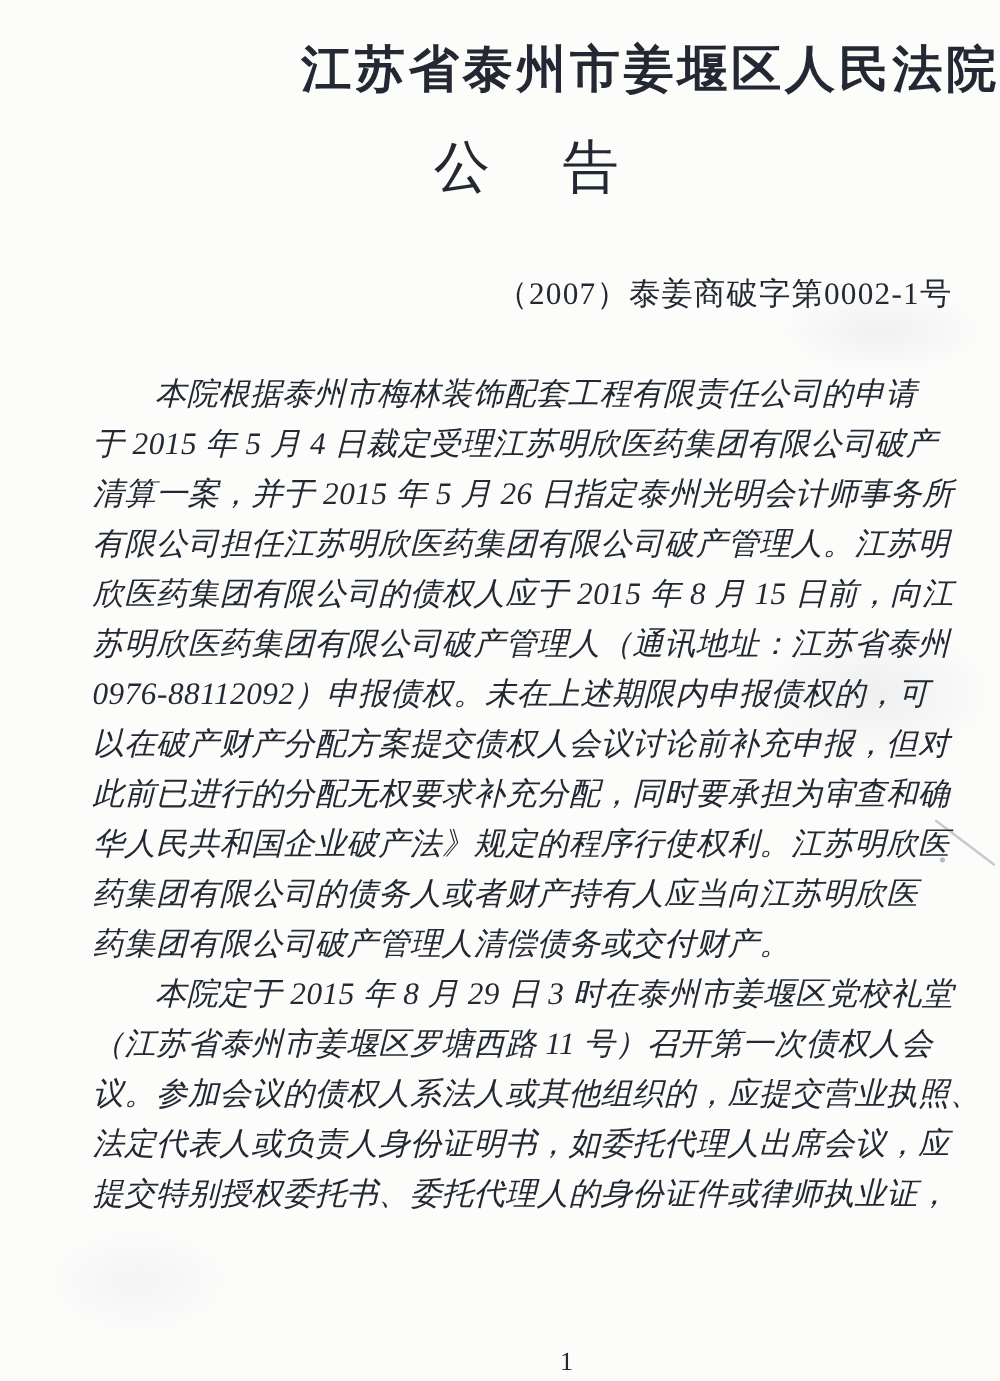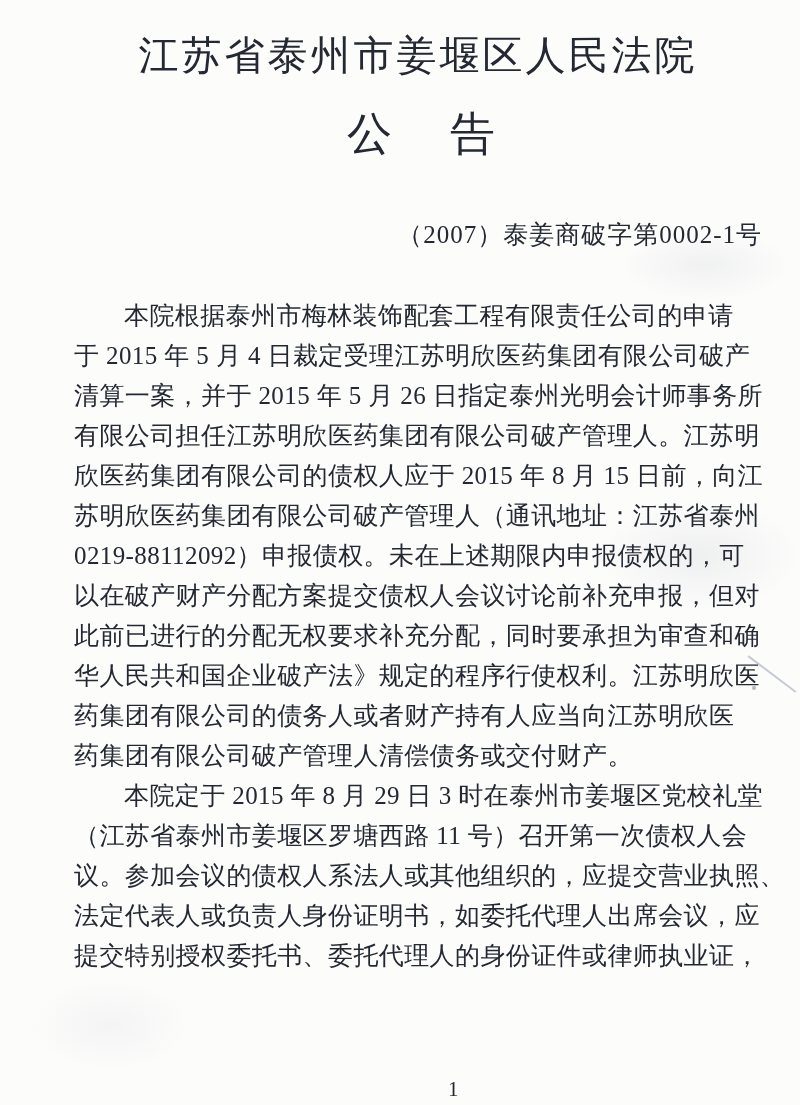--- a/index.html
+++ b/index.html
@@ -49,23 +49,23 @@
     left: 752px; top: 686px;
     width: 4px; height: 4px;
     border-radius: 50%;
     background: rgba(90,100,125,0.45);
   }
 
   .court-title {
     position: absolute;
     top: 28px;
     left: 0; right: 0;
-    text-align: center;
+    text-align: right;
     font-size: 40px;
-    font-weight: normal;
+    font-weight: bold;
     letter-spacing: 3px;
     white-space: nowrap;
     text-indent: 36px; 
   }
   .doc-title {
     position: absolute;
     top: 104px;
     left: 347px;
     font-size: 45px;
     font-weight: normal;
@@ -85,20 +85,21 @@
     top: 296px;
     left: 74px;
     width: 712px;
     font-size: 25px;
     line-height: 40px;
     letter-spacing: 0.4px;
   }
   .text-line {
     white-space: nowrap;
     height: 40px;
+    font-style: italic;
   }
   .indent-first { text-indent: 2em; }
   .page-number {
     position: absolute;
     top: 1077px;
     left: 448px;
     font-size: 21px;
   }
 </style>
 </head>
@@ -119,21 +120,21 @@
   <div class="case-number">（2007）泰姜商破字第0002-1号</div>
 
   <div class="doc-body">
     <div>
       <div class="text-line indent-first">本院根据泰州市梅林装饰配套工程有限责任公司的申请</div>
       <div class="text-line">于 2015 年 5 月 4 日裁定受理江苏明欣医药集团有限公司破产</div>
       <div class="text-line">清算一案，并于 2015 年 5 月 26 日指定泰州光明会计师事务所</div>
       <div class="text-line">有限公司担任江苏明欣医药集团有限公司破产管理人。江苏明</div>
       <div class="text-line">欣医药集团有限公司的债权人应于 2015 年 8 月 15 日前，向江</div>
       <div class="text-line">苏明欣医药集团有限公司破产管理人（通讯地址：江苏省泰州</div>
-      <div class="text-line">0219-88112092）申报债权。未在上述期限内申报债权的，可</div>
+      <div class="text-line">0976-88112092）申报债权。未在上述期限内申报债权的，可</div>
       <div class="text-line">以在破产财产分配方案提交债权人会议讨论前补充申报，但对</div>
       <div class="text-line">此前已进行的分配无权要求补充分配，同时要承担为审查和确</div>
       <div class="text-line">华人民共和国企业破产法》规定的程序行使权利。江苏明欣医</div>
       <div class="text-line">药集团有限公司的债务人或者财产持有人应当向江苏明欣医</div>
       <div class="text-line">药集团有限公司破产管理人清偿债务或交付财产。</div>
     </div>
     <div>
       <div class="text-line indent-first">本院定于 2015 年 8 月 29 日 3 时在泰州市姜堰区党校礼堂</div>
       <div class="text-line">（江苏省泰州市姜堰区罗塘西路 11 号）召开第一次债权人会</div>
       <div class="text-line">议。参加会议的债权人系法人或其他组织的，应提交营业执照、</div>

